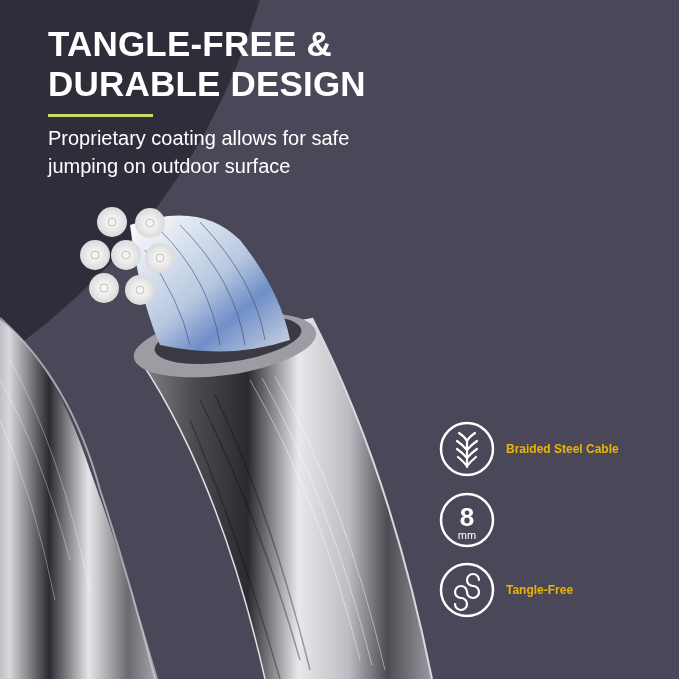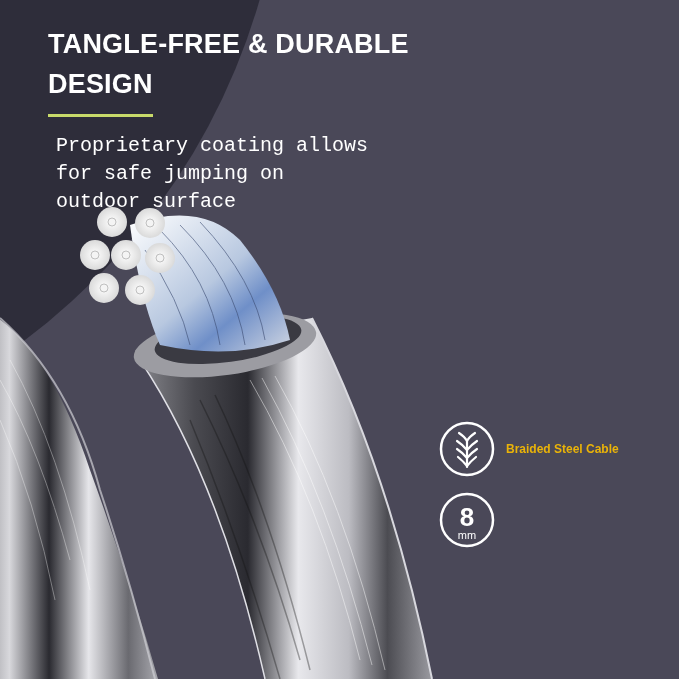--- a/index.html
+++ b/index.html
@@ -15,38 +15,37 @@
       width: 1300px; height: 1300px;
       left: -1015px; top: -830px;
       border-radius: 50%;
       background: #2e2d3a;
     }
     .title {
       position: absolute; left: 48px; top: 24px;
       margin: 0;
       color: #ffffff;
       font-weight: bold;
-      font-size: 27px;
+      font-size: 35px;
       line-height: 40px;
       letter-spacing: 0.2px;
       width: 440px;
     }
     .accent-line {
       position: absolute; left: 48px; top: 114px;
       width: 105px; height: 3px;
       background: #c8da6a;
     }
     .subtitle {
       position: absolute; left: 48px; top: 124px;
-      margin: 8px;
+      margin: 0;
       color: #ffffff;
       font-size: 20px;
       line-height: 28px;
       width: 320px;
-      font-family: Liberation Mono, monospace;
     }
     .cable-svg { position: absolute; left: 0; top: 0; }
     .features {
       position: absolute; left: 439px; top: 421px;
       width: 240px;
     }
     .feature {
       display: flex; align-items: center;
       height: 56px; margin-bottom: 14.5px;
     }
@@ -174,14 +173,26 @@
     </div>
 
     <div class="feature">
       <svg class="icon" viewBox="0 0 56 56">
         <circle cx="28" cy="28" r="26" fill="none" stroke="#fff" stroke-width="2.5"></circle>
         <text x="28" y="34" text-anchor="middle" fill="#fff" font-family="Liberation Sans, sans-serif" font-weight="bold" font-size="26">8</text>
         <text x="28" y="47" text-anchor="middle" fill="#fff" font-family="Liberation Sans, sans-serif" font-size="11">mm</text>
       </svg>
     </div>
 
+    <div class="feature">
+      <svg class="icon" viewBox="0 0 56 56">
+        <circle cx="28" cy="28" r="26" fill="none" stroke="#fff" stroke-width="2.5"></circle>
+        <g fill="none" stroke="#fff" stroke-width="2.2" stroke-linecap="round">
+          <path d="M 40 18 A 6 6 0 1 0 34 24"></path>
+          <path d="M 34 24 A 6 6 0 1 1 28 30"></path>
+          <path d="M 28 30 A 6 6 0 1 0 22 36"></path>
+          <path d="M 22 36 A 6 6 0 1 1 16 42"></path>
+        </g>
+      </svg>
+      <span class="label">Tangle-Free</span>
+    </div>
   </div>
 </div>
 
 </body></html>

